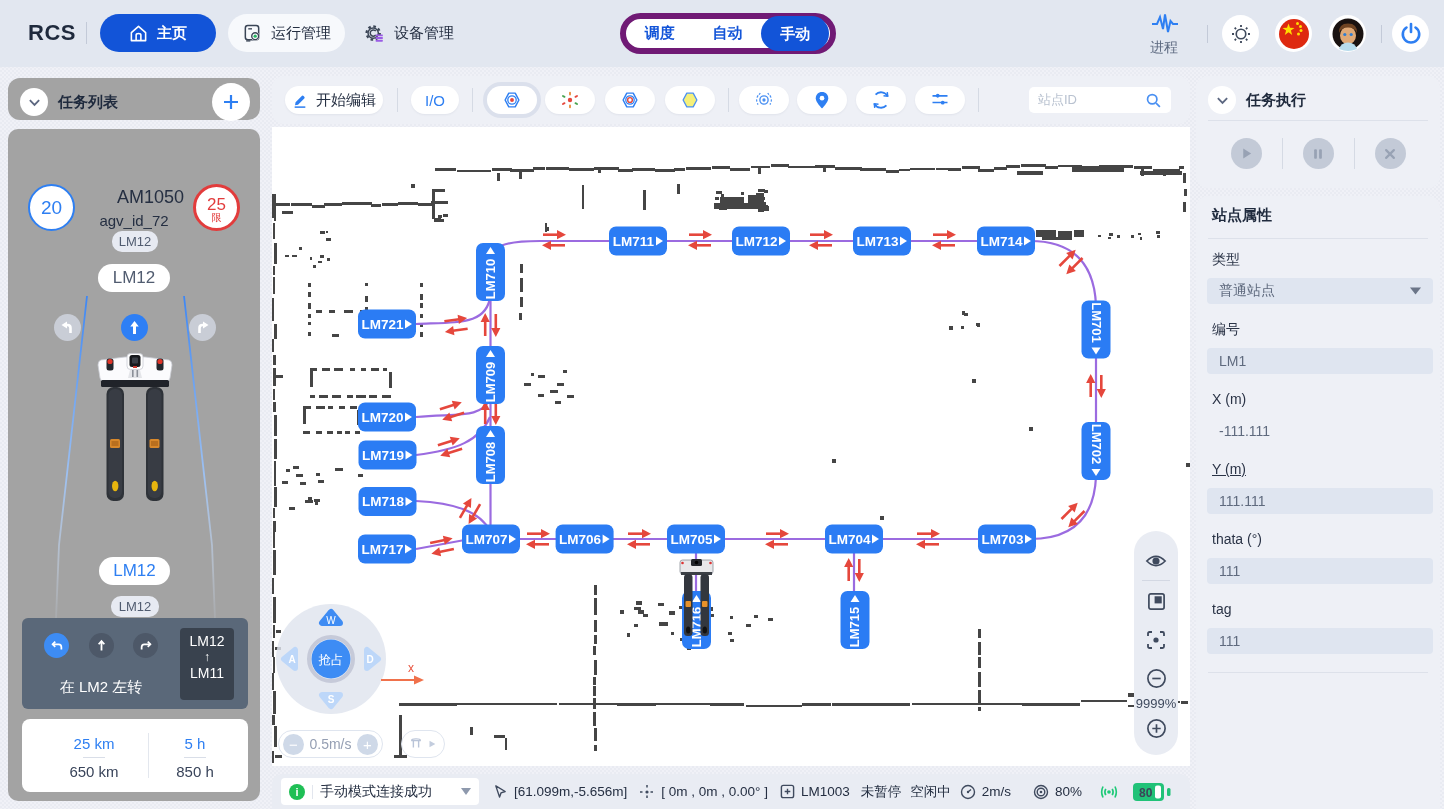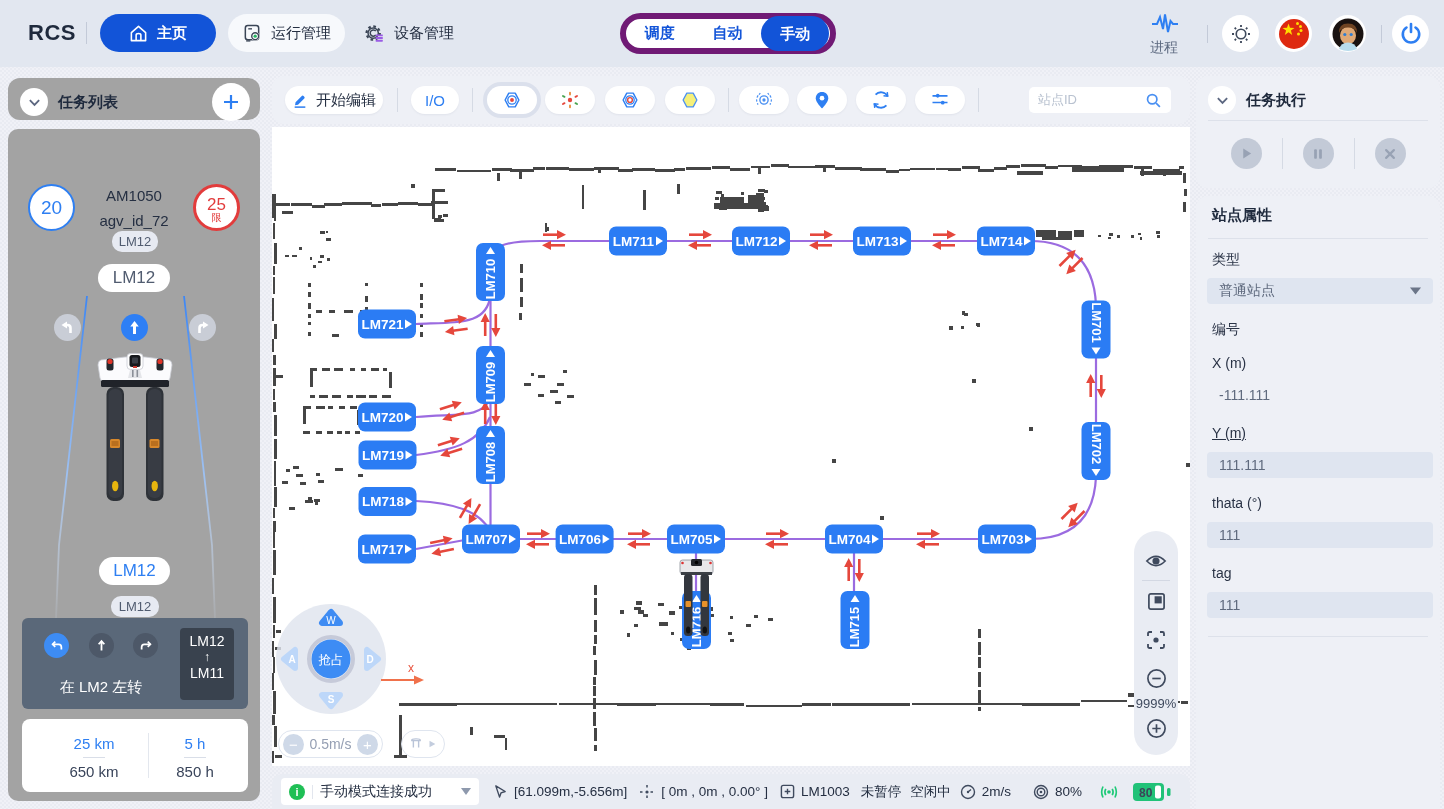--- a/index.html
+++ b/index.html
@@ -164,21 +164,21 @@
 </div>
 
 <div class="panel" style="left:8px; top:129px; width:252px; height:672px; border-radius:10px;">
   <div class="circ" style="left:20px; top:55px; border:2.5px solid #2e7ff2;">
       <span style="color:#2e7ff2; font-size:19px;">20</span>
     </div>
   <div class="circ" style="left:185px; top:55px; border:3px solid #e23c3c;">
       <span style="color:#e23c3c; font-size:17px; line-height:15px; margin-top:4px;">25</span>
       <span style="color:#e23c3c; font-size:10px; line-height:11px;">限</span>
     </div>
-  <div class="abs" style="left:76px; top:58px; width:100px; text-align:center; font-size:15px; color:#252f42;">AM1050</div>
+  <div class="abs" style="left:76px; top:58px; width:100px; text-align:right; font-size:18px; color:#252f42;">AM1050</div>
   <div class="abs" style="left:76px; top:83px; width:100px; text-align:center; font-size:15px; color:#252f42;">agv_id_72</div>
   <div class="pill" style="left:104px; top:102px; width:46px; height:21px; background:#e7eaf2; border-radius:10px; font-size:13px; color:#515c70;">LM12</div>
   <div class="pill" style="left:90px; top:135px; width:72px; height:28px; background:#fff; font-size:17px; color:#515c70;">LM12</div>
 
   <svg class="abs" style="left:0; top:160px;" width="252" height="350" fill="none">
     <defs>
         <linearGradient id="fl" x1="0" y1="0" x2="0" y2="1">
           <stop offset="0" stop-color="#3e87f4"></stop>
           <stop offset="0.55" stop-color="#9cc0f2"></stop>
           <stop offset="0.82" stop-color="#c3d3e9" stop-opacity="0.55"></stop>
@@ -692,20 +692,21 @@
   <div style="font-size:15px; font-weight:bold; color:#1f2a3d; margin-top:10px; line-height:17px; margin-left:5px;">站点属性</div>
   <div style="height:1px; background:#dde1ea; margin:15px 1px 0;"></div>
   <div class="label" style="margin-top:12px;">类型</div>
   <div class="input" style="justify-content:space-between;">
       <span>普通站点</span>
       <svg width="11" height="8" viewBox="0 0 11 8">
         <path d="M0 0.5 L11 0.5 L5.5 7.5 Z" fill="#6b7588"></path>
       </svg>
     </div>
   <div class="label" style="margin-top:17px;">编号</div>
+  <div class="input">LM1</div>
   <div class="label" style="margin-top:17px;">X (m)</div>
   <div class="input" style="background:none;">-111.111</div>
   <div class="label" style="margin-top:17px;text-decoration:underline;">Y (m)</div>
   <div class="input">111.111</div>
   <div class="label" style="margin-top:17px;">thata (°)</div>
   <div class="input">111</div>
   <div class="label" style="margin-top:17px;">tag</div>
   <div class="input">111</div>
   <div style="height:1px; background:#dde1ea; margin:18px 1px 0;"></div>
 </div>

